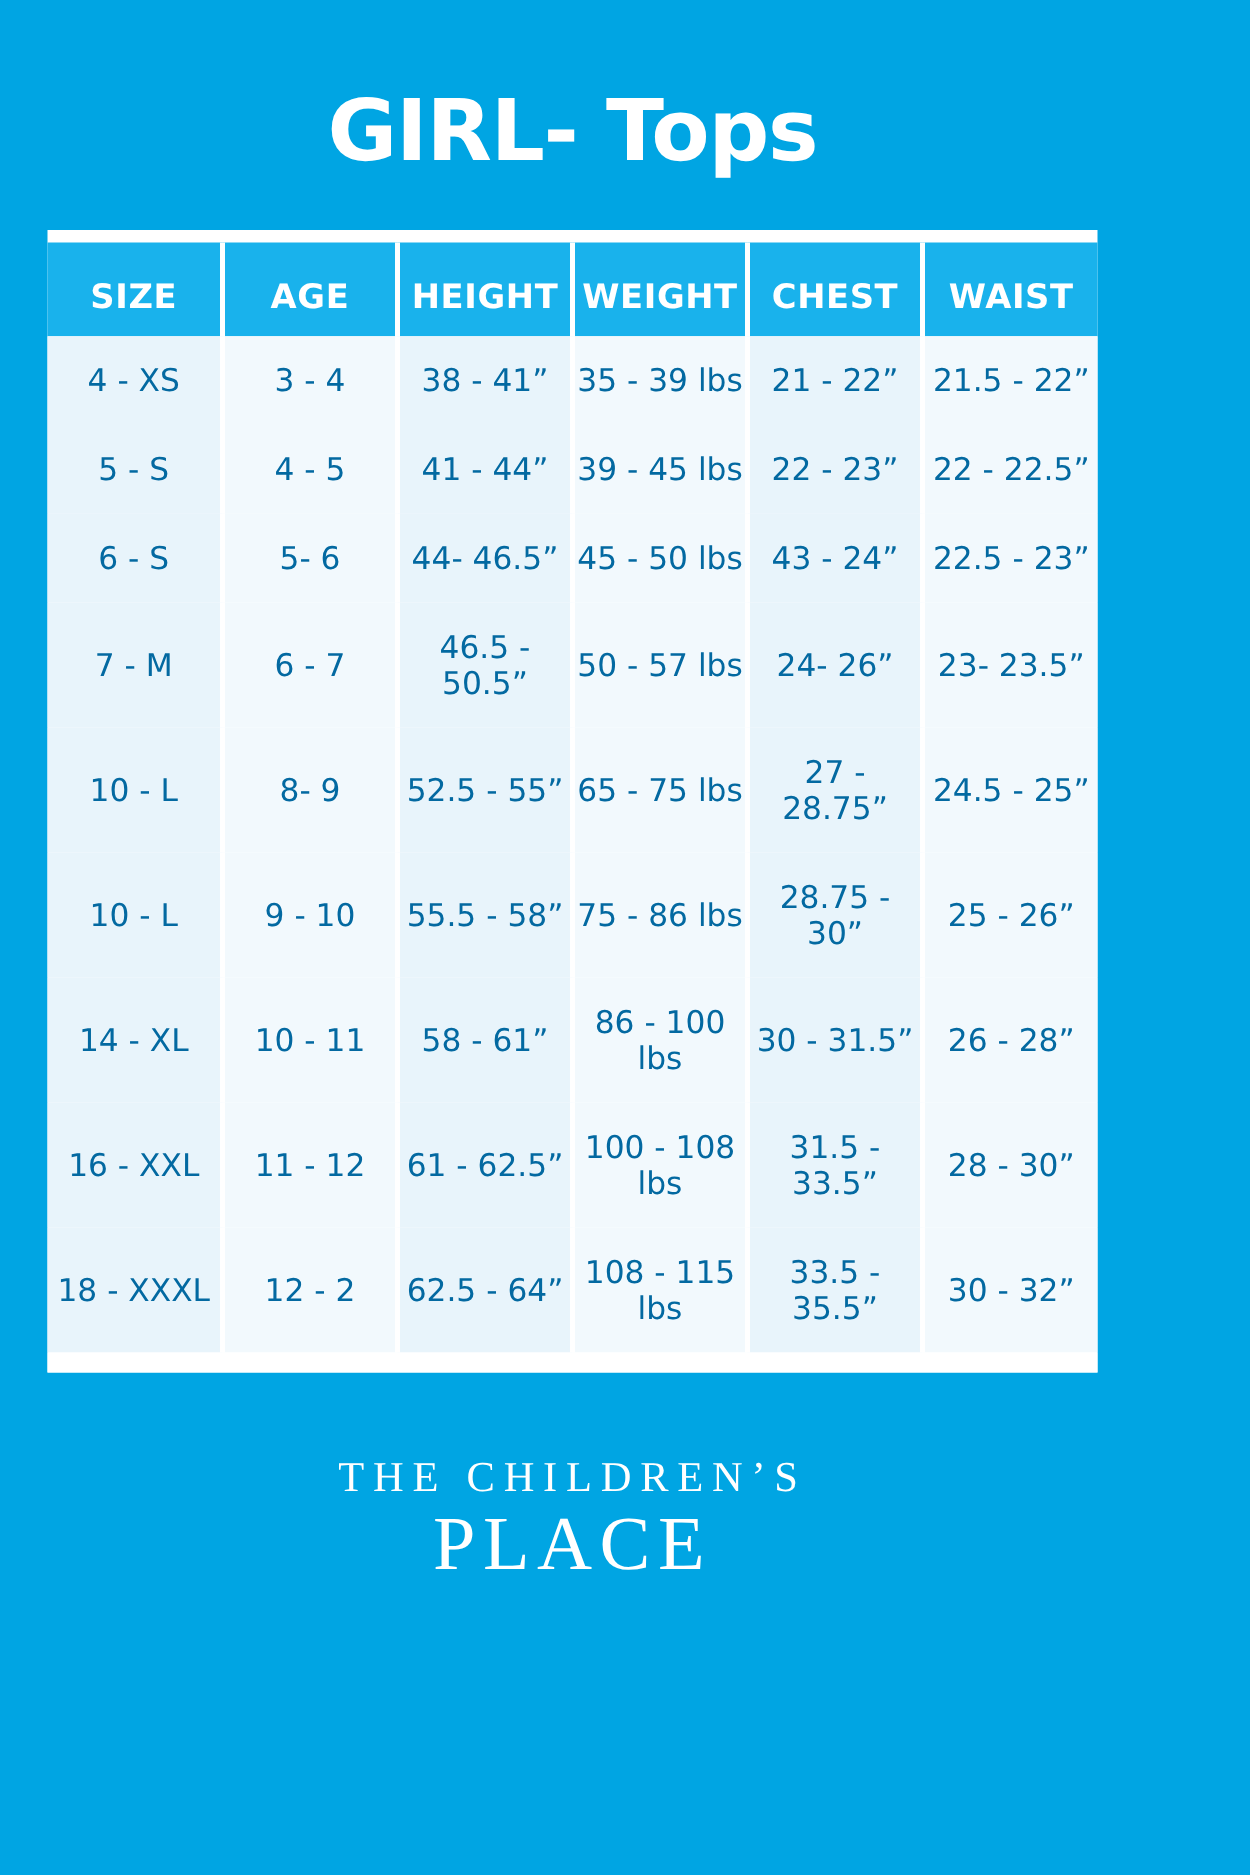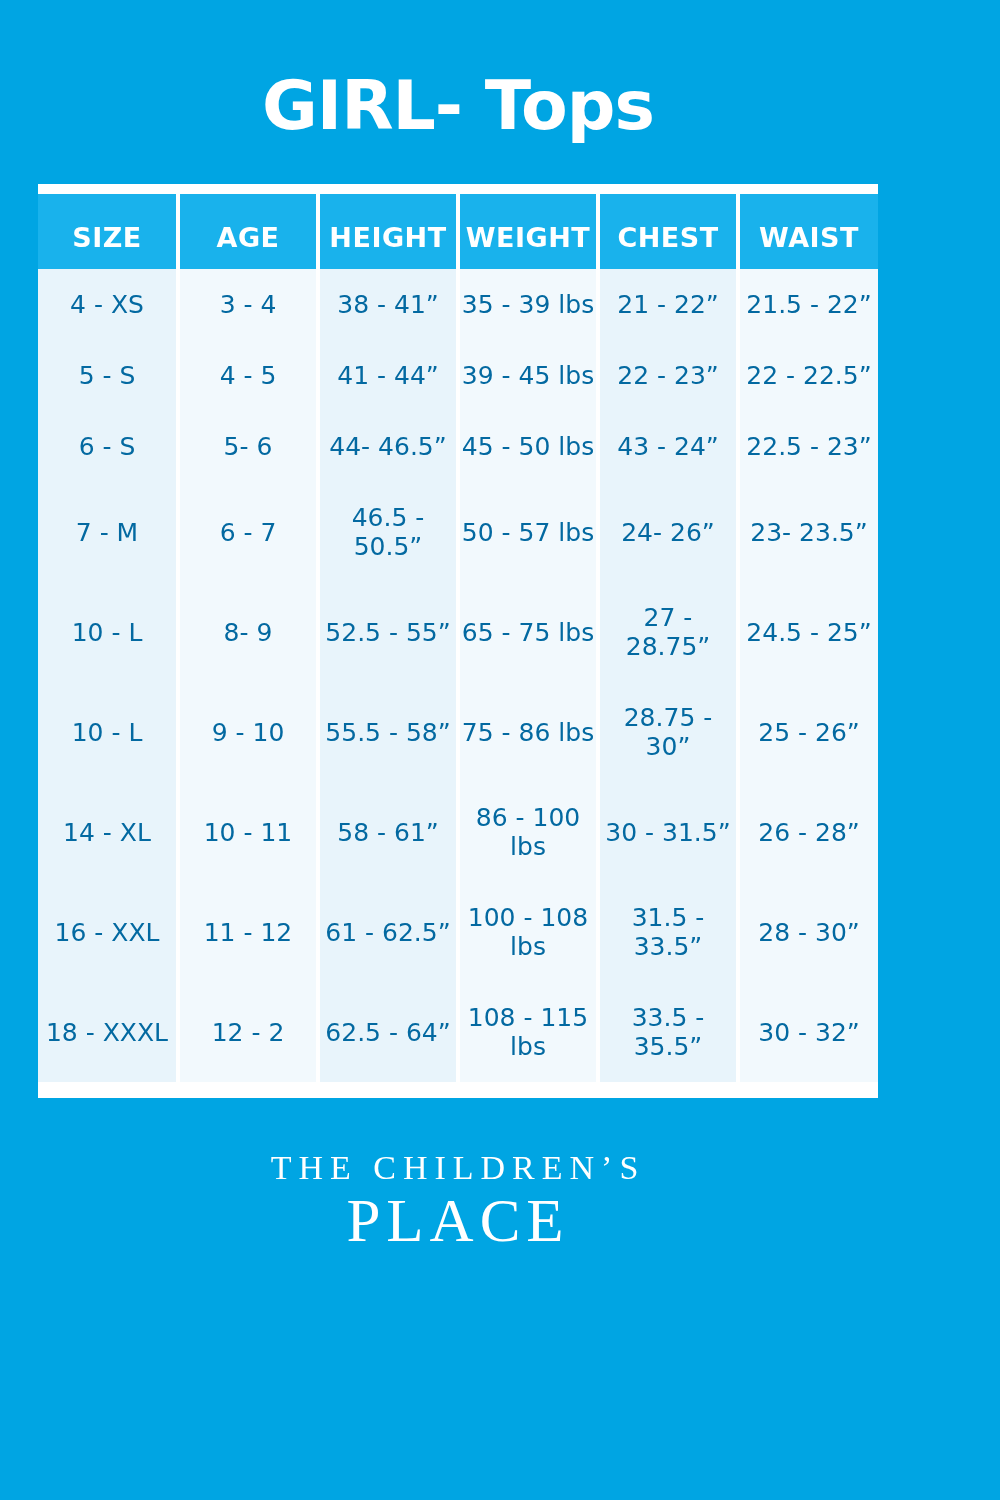--- a/index.html
+++ b/index.html
@@ -80,21 +80,21 @@
   table.size-table tbody td.c3 { background: #f2f9fd; }
   table.size-table tbody td.c4 { background: #e8f4fb; }
   table.size-table tbody td.c5 { background: #f2f9fd; }
   .table-bottom-pad {
     height: 16px;
     background: #ffffff;
   }
   .brand {
     text-align: center;
     color: #ffffff;
-    margin-top: 51px;
+    margin-top: 66px;
     font-family: "Liberation Serif", serif;
   }
   .brand-top {
     font-size: 34px;
     letter-spacing: 7px;
     font-family: "Liberation Serif", serif;
   }
   .brand-bottom {
     font-size: 61px;
     letter-spacing: 6px;

